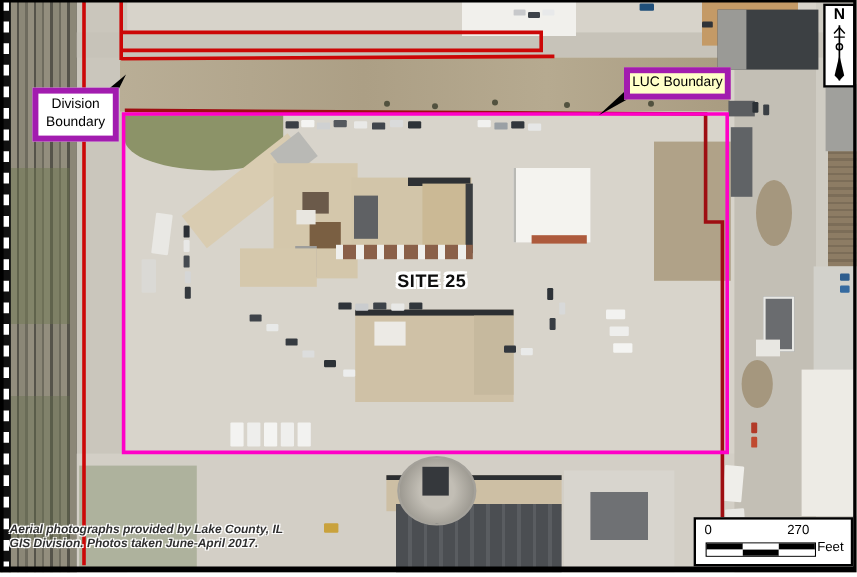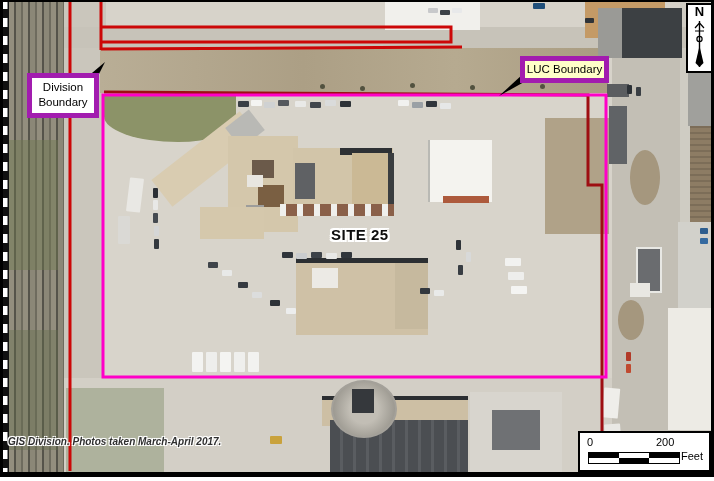--- a/index.html
+++ b/index.html
@@ -199,37 +199,38 @@
 
     <div class="callout facility">
       <div>Division</div>
       <div>Boundary</div>
     </div>
     <div class="callout luc">LUC Boundary</div>
 
     <div class="site-label">SITE 25</div>
 
     <div class="attrib">
-      <div>GIS Division. Photos taken March-April 2017.</div>
+      <div>Aerial photographs provided by Lake County, IL</div>
+      <div>GIS Division. Photos taken June-April 2017.</div>
     </div>
 
     <div class="northbox">
       <div class="n">N</div>
       <svg width="23" height="50" viewBox="0 0 23 50">
         <line x1="11.5" y1="2" x2="11.5" y2="48" stroke="#000" stroke-width="1.4"></line>
         <polyline points="7,9 11.5,4 16,9" fill="none" stroke="#000" stroke-width="1.2"></polyline>
         <line x1="7" y1="12" x2="16" y2="12" stroke="#000" stroke-width="1"></line>
         <circle cx="11.5" cy="20" r="2.6" fill="none" stroke="#000" stroke-width="1.2"></circle>
         <polygon points="11.5,27 15.5,44 11.5,48 7.5,44" fill="#000"></polygon>
       </svg>
     </div>
 
     <div class="scalebox">
       <span class="sb-0">0</span>
-      <span class="sb-150">200</span>
+      <span class="sb-150">270</span>
       <div class="sb-bar">
         <div class="c-k"></div>
         <div class="c-w"></div>
         <div class="c-k"></div>
         <div class="c-w"></div>
         <div class="c-k"></div>
         <div class="c-w"></div>
       </div>
       <span class="sb-feet">Feet</span>
     </div>

